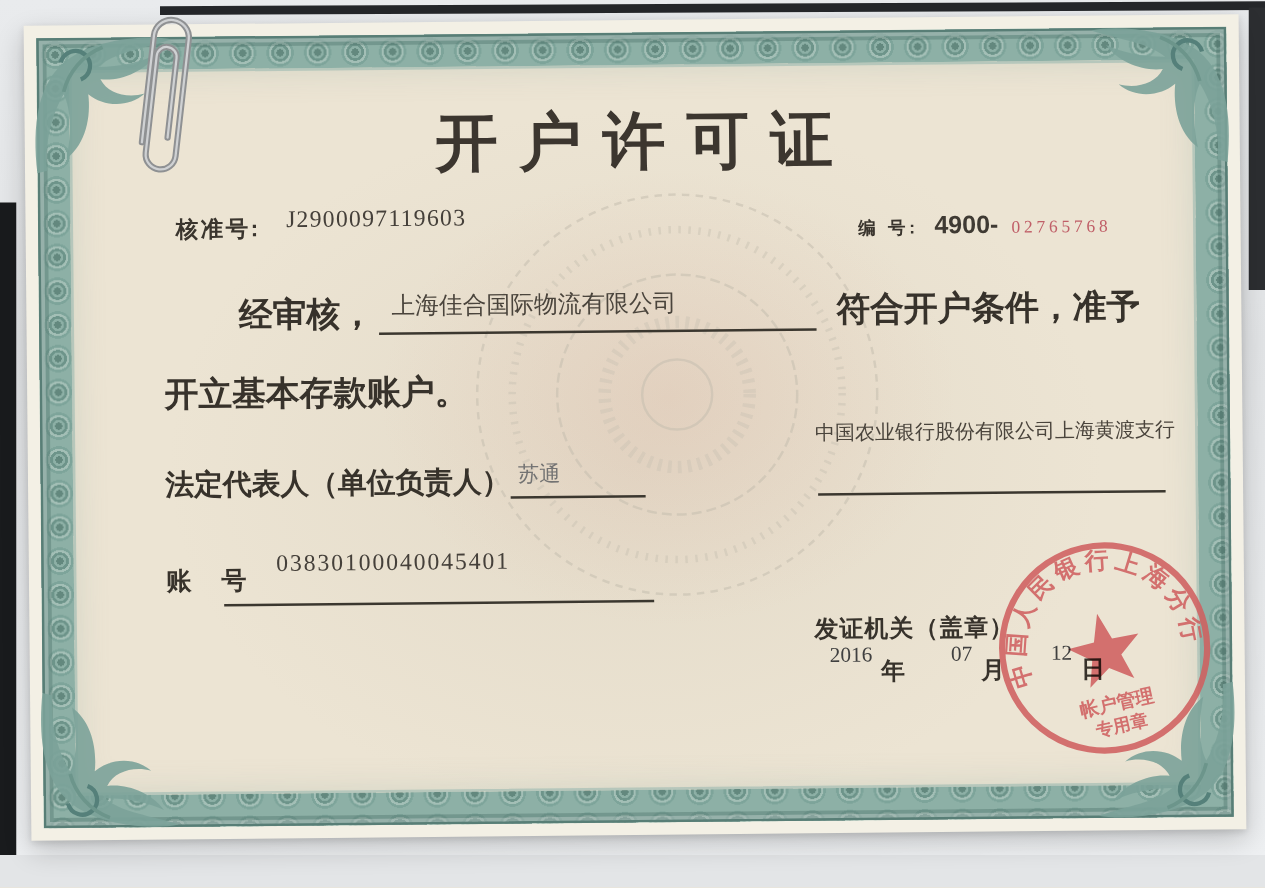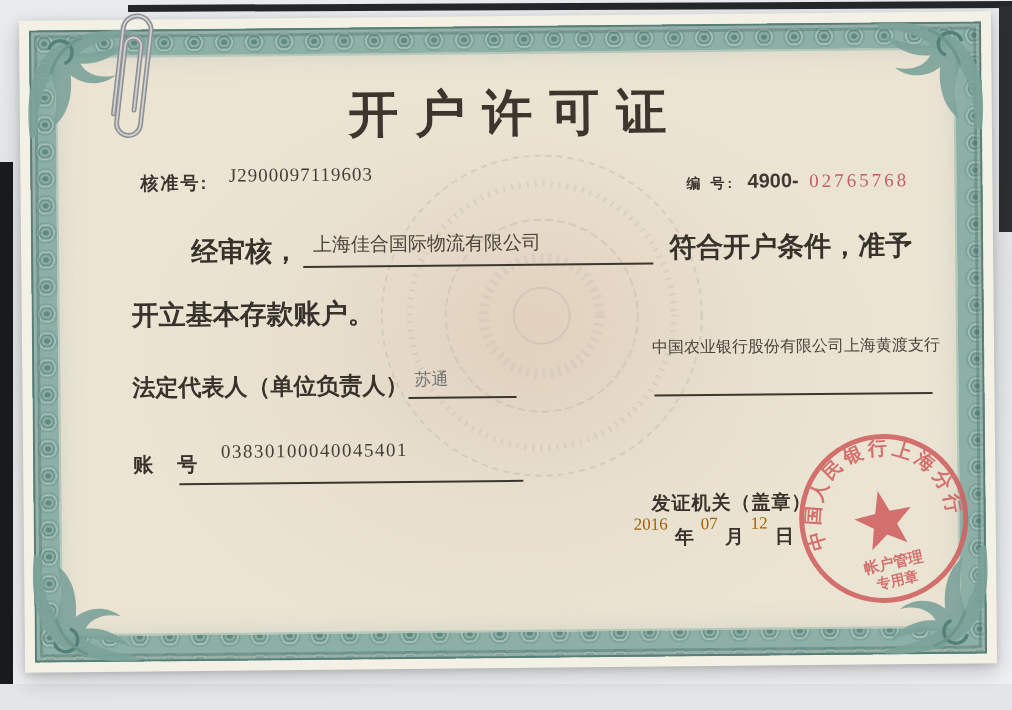--- a/index.html
+++ b/index.html
@@ -46,21 +46,21 @@
     padding-left:20px; color:#3c362f; }
 
   .approval { position:absolute; left:120px; top:152px; white-space:nowrap; }
   .approval .lbl { font-weight:700; font-size:18px; letter-spacing:2px; }
   .approval .val { display:inline-block; transform:translateY(-7px); margin-left:16px;
     font-family:"Liberation Serif", serif; font-size:19px; letter-spacing:1px; color:#45403a; }
 
   .serial { position:absolute; left:666px; top:156px; white-space:nowrap; }
   .serial .lbl { font-weight:700; font-size:14px; letter-spacing:3px; }
   .serial .pre { font-size:20px; font-weight:700; margin-left:8px; color:#3f3a33; }
-  .serial .num { font-family:"Liberation Serif", serif; font-size:19px; letter-spacing:3px;
+  .serial .num { font-family:"Liberation Serif", serif; font-size:14px; letter-spacing:3px;
     color:#c05f68; margin-left:6px; }
 
   .bodyline1 { position:absolute; left:170px; top:210px; white-space:nowrap; }
   .b-bold { font-weight:700; font-size:27px; color:#37322b; }
   .company-slot { display:inline-block; width:350px; height:40px; border-bottom:2px solid #3b372f;
     position:relative; vertical-align:-8px; margin-left:4px; }
   .company-text { position:absolute; left:10px; bottom:8px; font-family:"Liberation Serif", serif;
     font-size:19px; color:#4a443c; white-space:nowrap; }
   .bodyline1 .suffix { margin-left:16px; }
   .bodyline2 { position:absolute; left:110px; top:278px; }
@@ -79,21 +79,21 @@
 
   .acct { position:absolute; left:110px; top:432px; font-weight:700; font-size:20px;
     letter-spacing:2px; color:#37322b; }
   .acct-val { position:absolute; left:198px; top:422px; font-family:"Liberation Serif", serif;
     font-size:19px; letter-spacing:1.5px; color:#45403a; }
   .acct-line { position:absolute; left:156px; top:464px; width:344px; height:2px; background:#3b372f; }
 
   .issuer { position:absolute; left:628px; top:476px; font-weight:700; font-size:19px;
     letter-spacing:1px; color:#37322b; }
   .dateline { position:absolute; left:610px; top:500px; white-space:nowrap; }
-  .dnum { font-family:"Liberation Serif", serif; font-size:17px; color:#a16207; vertical-align:9px; }
+  .dnum { font-family:"Liberation Serif", serif; font-size:17px; color:#404040; vertical-align:9px;margin-left:30px; }
   .dunit { font-weight:700; font-size:19px; color:#37322b; vertical-align:-5px; margin:0 7px; }
 
   .stamp { position:absolute; left:772px; top:418px; width:176px; height:176px;
     transform:rotate(-12deg); opacity:0.88; mix-blend-mode:multiply; z-index:4; }
 
   .paperclip { position:absolute; left:84px; top:-8px; width:56px; height:136px;
     transform:rotate(7deg); z-index:6; }
 </style>
 </head>
 <body>

